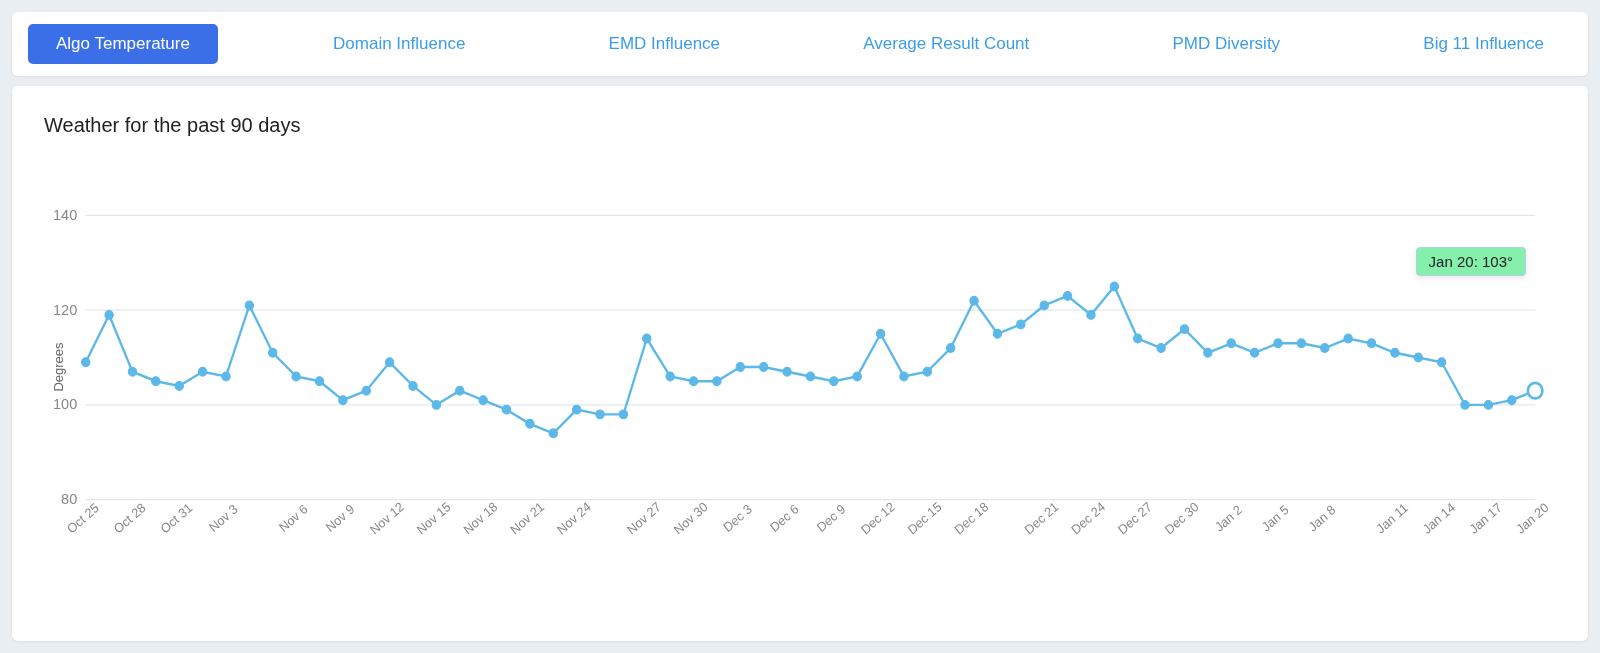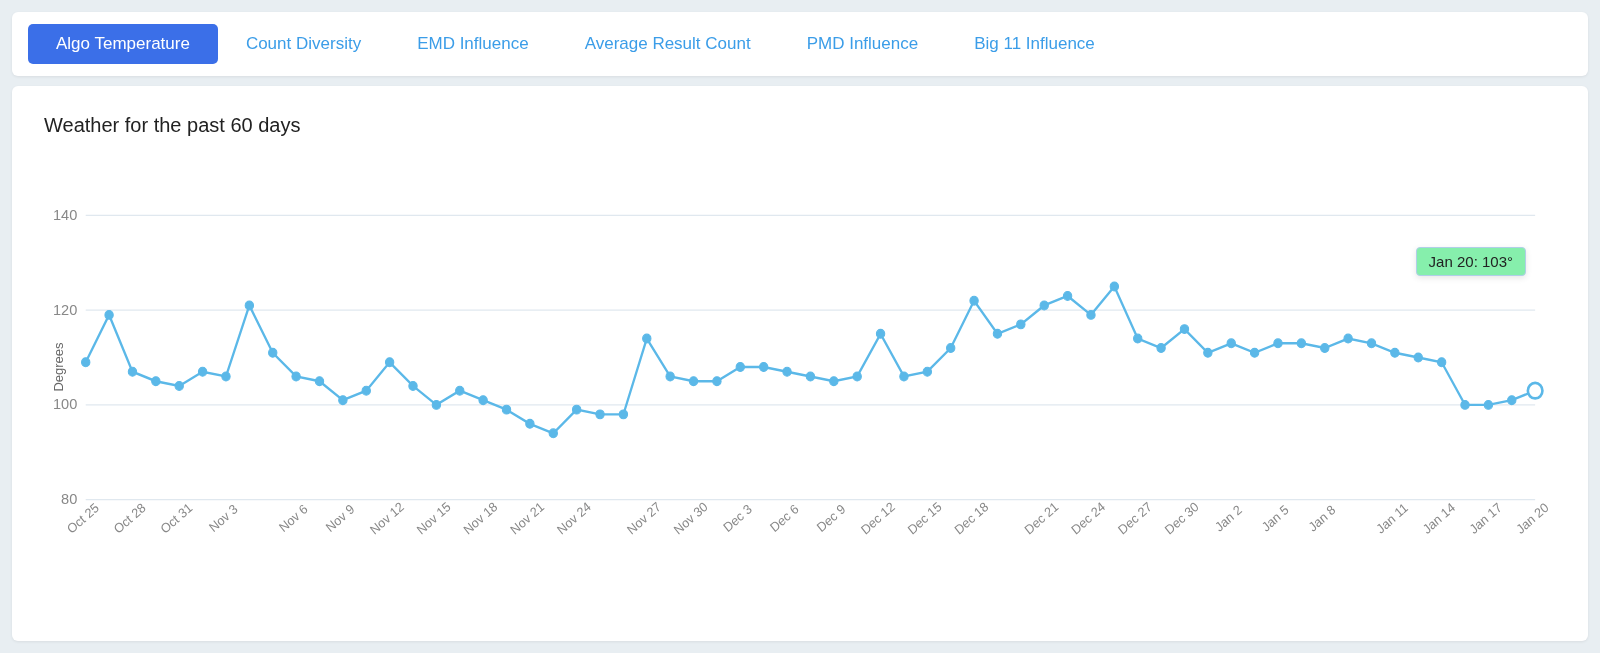--- a/index.html
+++ b/index.html
@@ -14,20 +14,21 @@
 
     .tabs-bar {
       background: #fff;
       border-radius: 6px;
       display: flex;
       align-items: center;
       padding: 12px 16px;
       gap: 0;
       margin-bottom: 10px;
       box-shadow: 0 1px 3px rgba(0,0,0,0.07);
+      justify-content: space-between;
     }
 
     .tab-btn {
       padding: 10px 28px;
       border-radius: 5px;
       border: none;
       background: transparent;
       color: #3b9de8;
       font-size: 17px;
       font-weight: 500;
@@ -90,29 +91,29 @@
       color: #222;
       white-space: nowrap;
       box-shadow: 0 2px 6px rgba(0,0,0,0.1);
     }
   </style>
 </head>
 <body>
 
 <div class="tabs-bar">
   <button class="tab-btn active">Algo Temperature</button>
-  <button class="tab-btn">Count Diversity</button>
+  <button class="tab-btn">Domain Influence</button>
   <button class="tab-btn">EMD Influence</button>
   <button class="tab-btn">Average Result Count</button>
-  <button class="tab-btn">PMD Influence</button>
+  <button class="tab-btn">PMD Diversity</button>
   <button class="tab-btn">Big 11 Influence</button>
 </div>
 
 <div class="chart-panel">
-  <div class="chart-title">Weather for the past 60 days</div>
+  <div class="chart-title">Weather for the past 90 days</div>
   <div class="chart-container">
     <div class="y-axis-label">Degrees</div>
     <svg class="chart" id="mainChart" viewBox="0 0 1450 380" preserveAspectRatio="none">
         <line x1="40" x2="1430" y1="310" y2="310" stroke="#e0e8ef" stroke-width="1"></line>
         <text x="32" y="314" text-anchor="end" font-size="14" fill="#888">80</text>
         <line x1="40" x2="1430" y1="224.28571428571428" y2="224.28571428571428" stroke="#e0e8ef" stroke-width="1"></line>
         <text x="32" y="228.28571428571428" text-anchor="end" font-size="14" fill="#888">100</text>
         <line x1="40" x2="1430" y1="138.57142857142858" y2="138.57142857142858" stroke="#e0e8ef" stroke-width="1"></line>
         <text x="32" y="142.57142857142858" text-anchor="end" font-size="14" fill="#888">120</text>
         <line x1="40" x2="1430" y1="52.85714285714289" y2="52.85714285714289" stroke="#e0e8ef" stroke-width="1"></line>

